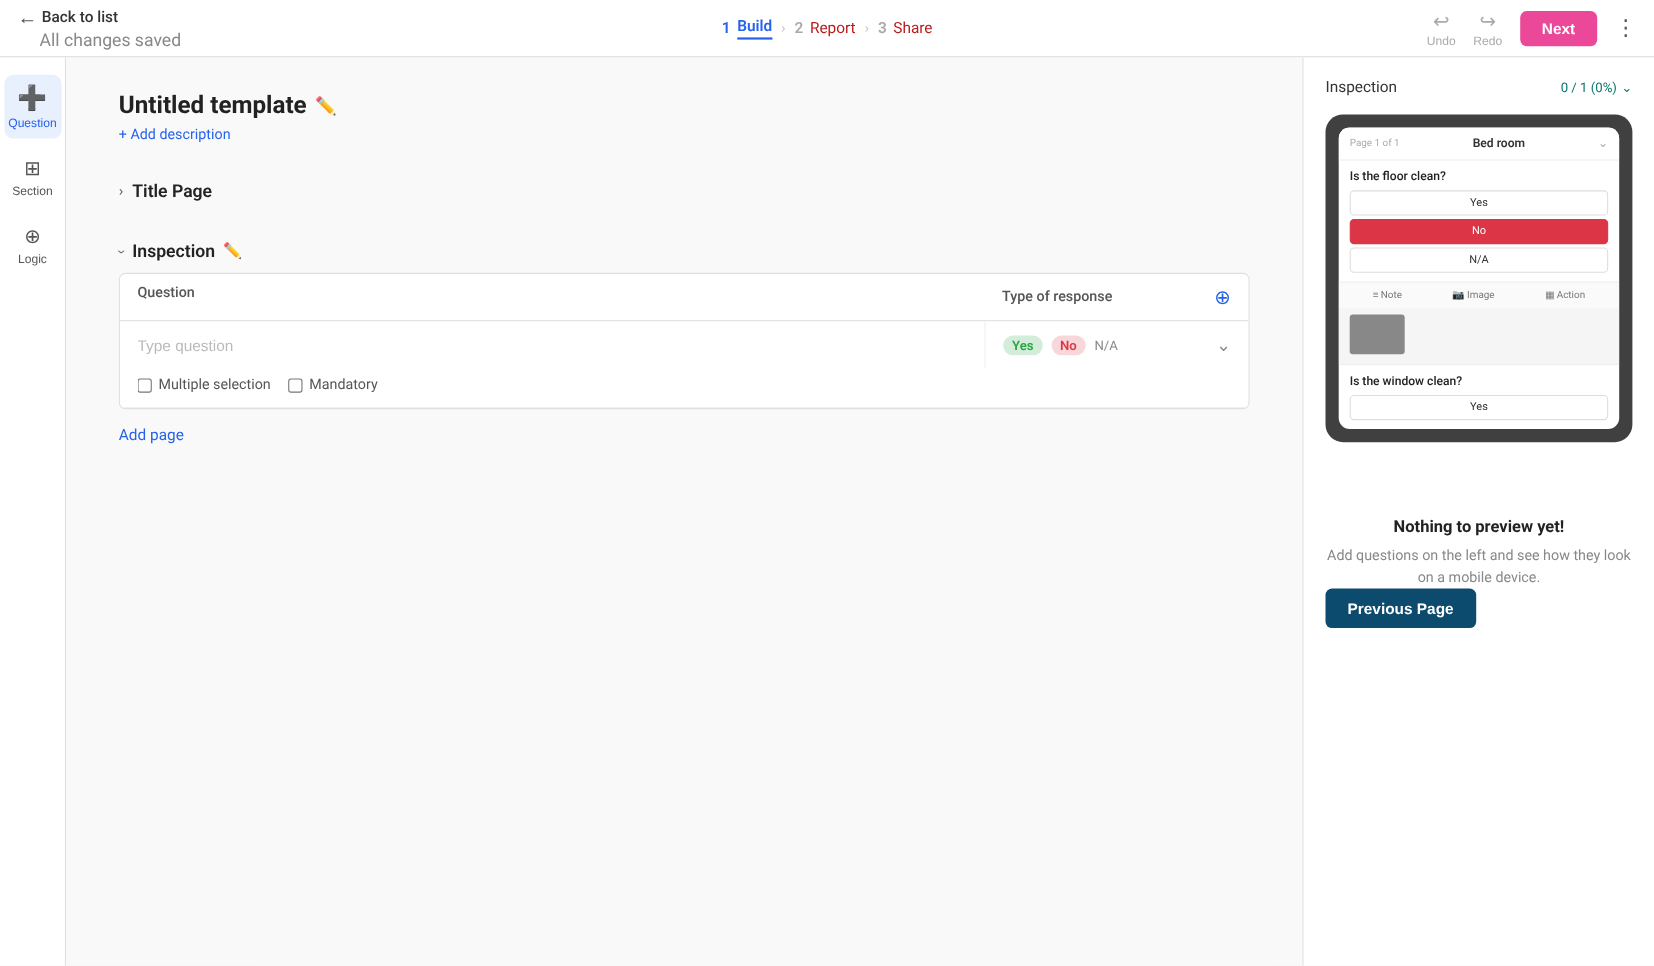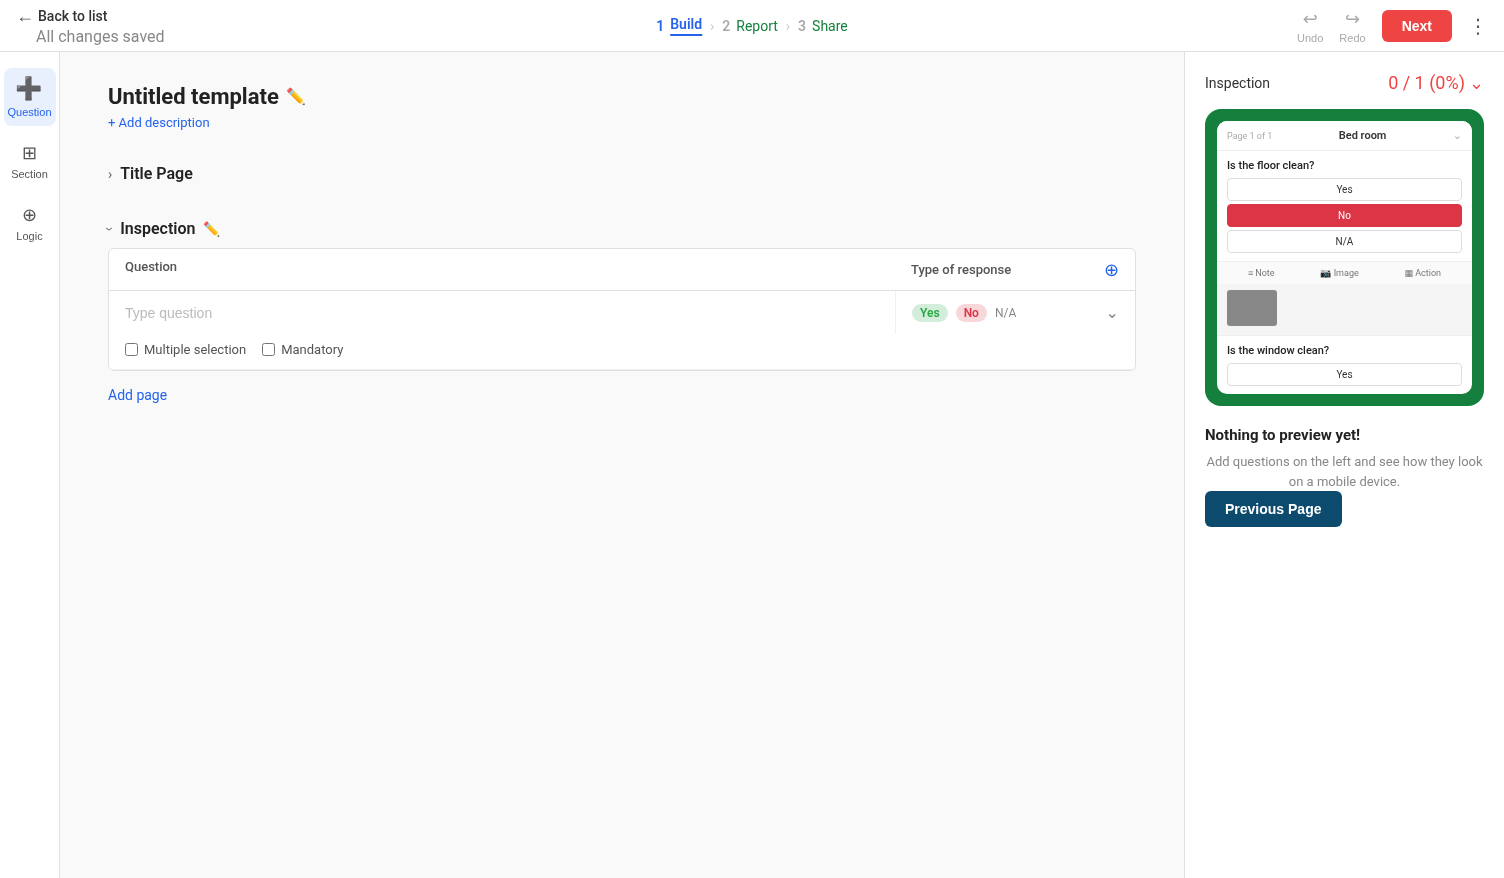--- a/index.html
+++ b/index.html
@@ -29,36 +29,36 @@
       position: absolute; left: 50%; transform: translateX(-50%);
       display: flex; align-items: center; gap: 8px;
     }
     .nav-step {
       display: flex; align-items: center; gap: 6px; cursor: pointer;
     }
     .step-num {
       font-size: 14px; font-weight: 600; color: #aaa;
     }
     .step-num.active { color: #2563eb; }
-    .step-label { font-size: 14px; color: #15803d; }
+    .step-label { font-size: 14px; color: #b91c1c; }
     .step-label.active { color: #2563eb; font-weight: 600; }
     .step-label.active-underline { border-bottom: 2px solid #2563eb; padding-bottom: 2px; text-align: right; }
     .step-arrow { color: #ccc; font-size: 14px; }
 
     .nav-right {
       margin-left: auto; display: flex; align-items: center; gap: 16px;
     }
     .undo-redo { display: flex; gap: 16px; }
     .undo-redo-btn {
       display: flex; flex-direction: column; align-items: center; cursor: pointer;
       background: none; border: none; color: #aaa; font-size: 11px; gap: 2px;
     }
     .undo-redo-btn .icon { font-size: 18px; }
     .next-btn {
-      background: #ef4444; color: #fff; border: none; border-radius: 6px;
+      background: #ec4899; color: #fff; border: none; border-radius: 6px;
       padding: 8px 20px; font-size: 14px; font-weight: 600; cursor: pointer;
     }
     .more-btn { background: none; border: none; font-size: 20px; color: #555; cursor: pointer; }
 
     
     .main-layout {
       display: flex; flex: 1; overflow: hidden;
     }
 
     
@@ -147,25 +147,25 @@
       width: 320px; background: #fff; border-left: 1px solid #e0e0e0;
       display: flex; flex-direction: column; padding: 20px 20px 20px;
       flex-shrink: 0; overflow-y: auto;
     }
     .preview-title { font-size: 18px; font-weight: 700; color: #222; margin-bottom: 12px; }
     .preview-inspection-row {
       display: flex; align-items: center; justify-content: space-between;
       margin-bottom: 16px;
     }
     .preview-inspection-label { font-size: 14px; color: #333; }
-    .preview-progress { font-size: 18px; color: #ef4444; display: flex; align-items: center; gap: 4px; text-align: center; }
+    .preview-progress { font-size: 12px; color: #0f766e; display: flex; align-items: center; gap: 4px; text-align: center; }
 
     
     .phone-mockup {
-      background: #15803d; border-radius: 16px; padding: 12px;
+      background: #404040; border-radius: 16px; padding: 12px;
       margin-bottom: 20px; position: relative;
     }
     .phone-screen {
       background: #fff; border-radius: 10px; overflow: hidden;
       font-size: 11px;
     }
     .phone-page-header {
       background: #fff; padding: 8px 10px; border-bottom: 1px solid #eee;
       display: flex; justify-content: space-between; align-items: center;
     }
@@ -197,21 +197,21 @@
     }
 
     .phone-question-block2 { padding: 8px 10px; border-top: 1px solid #eee; }
     .phone-answers2 { display: flex; flex-direction: column; gap: 3px; }
     .phone-answer-btn2 {
       padding: 5px 8px; border: 1px solid #ddd; border-radius: 4px;
       font-size: 10px; text-align: center; color: #333; background: #fff;
     }
 
     
-    .preview-empty-title { font-size: 15px; font-weight: 700; color: #222; margin-bottom: 8px; }
+    .preview-empty-title { font-size: 15px; font-weight: 700; color: #222; text-align: center; margin-bottom: 8px; margin-top: 48px; }
     .preview-empty-desc { font-size: 13px; color: #888; text-align: center; line-height: 1.5; }
 
     .prev-page-btn {
       background: #0c4a6e; color: #fff; border: none; border-radius: 6px;
       padding: 10px 20px; font-size: 14px; font-weight: 600; cursor: pointer;
       align-self: flex-start;
     }
   </style>
 </head>
 <body>

